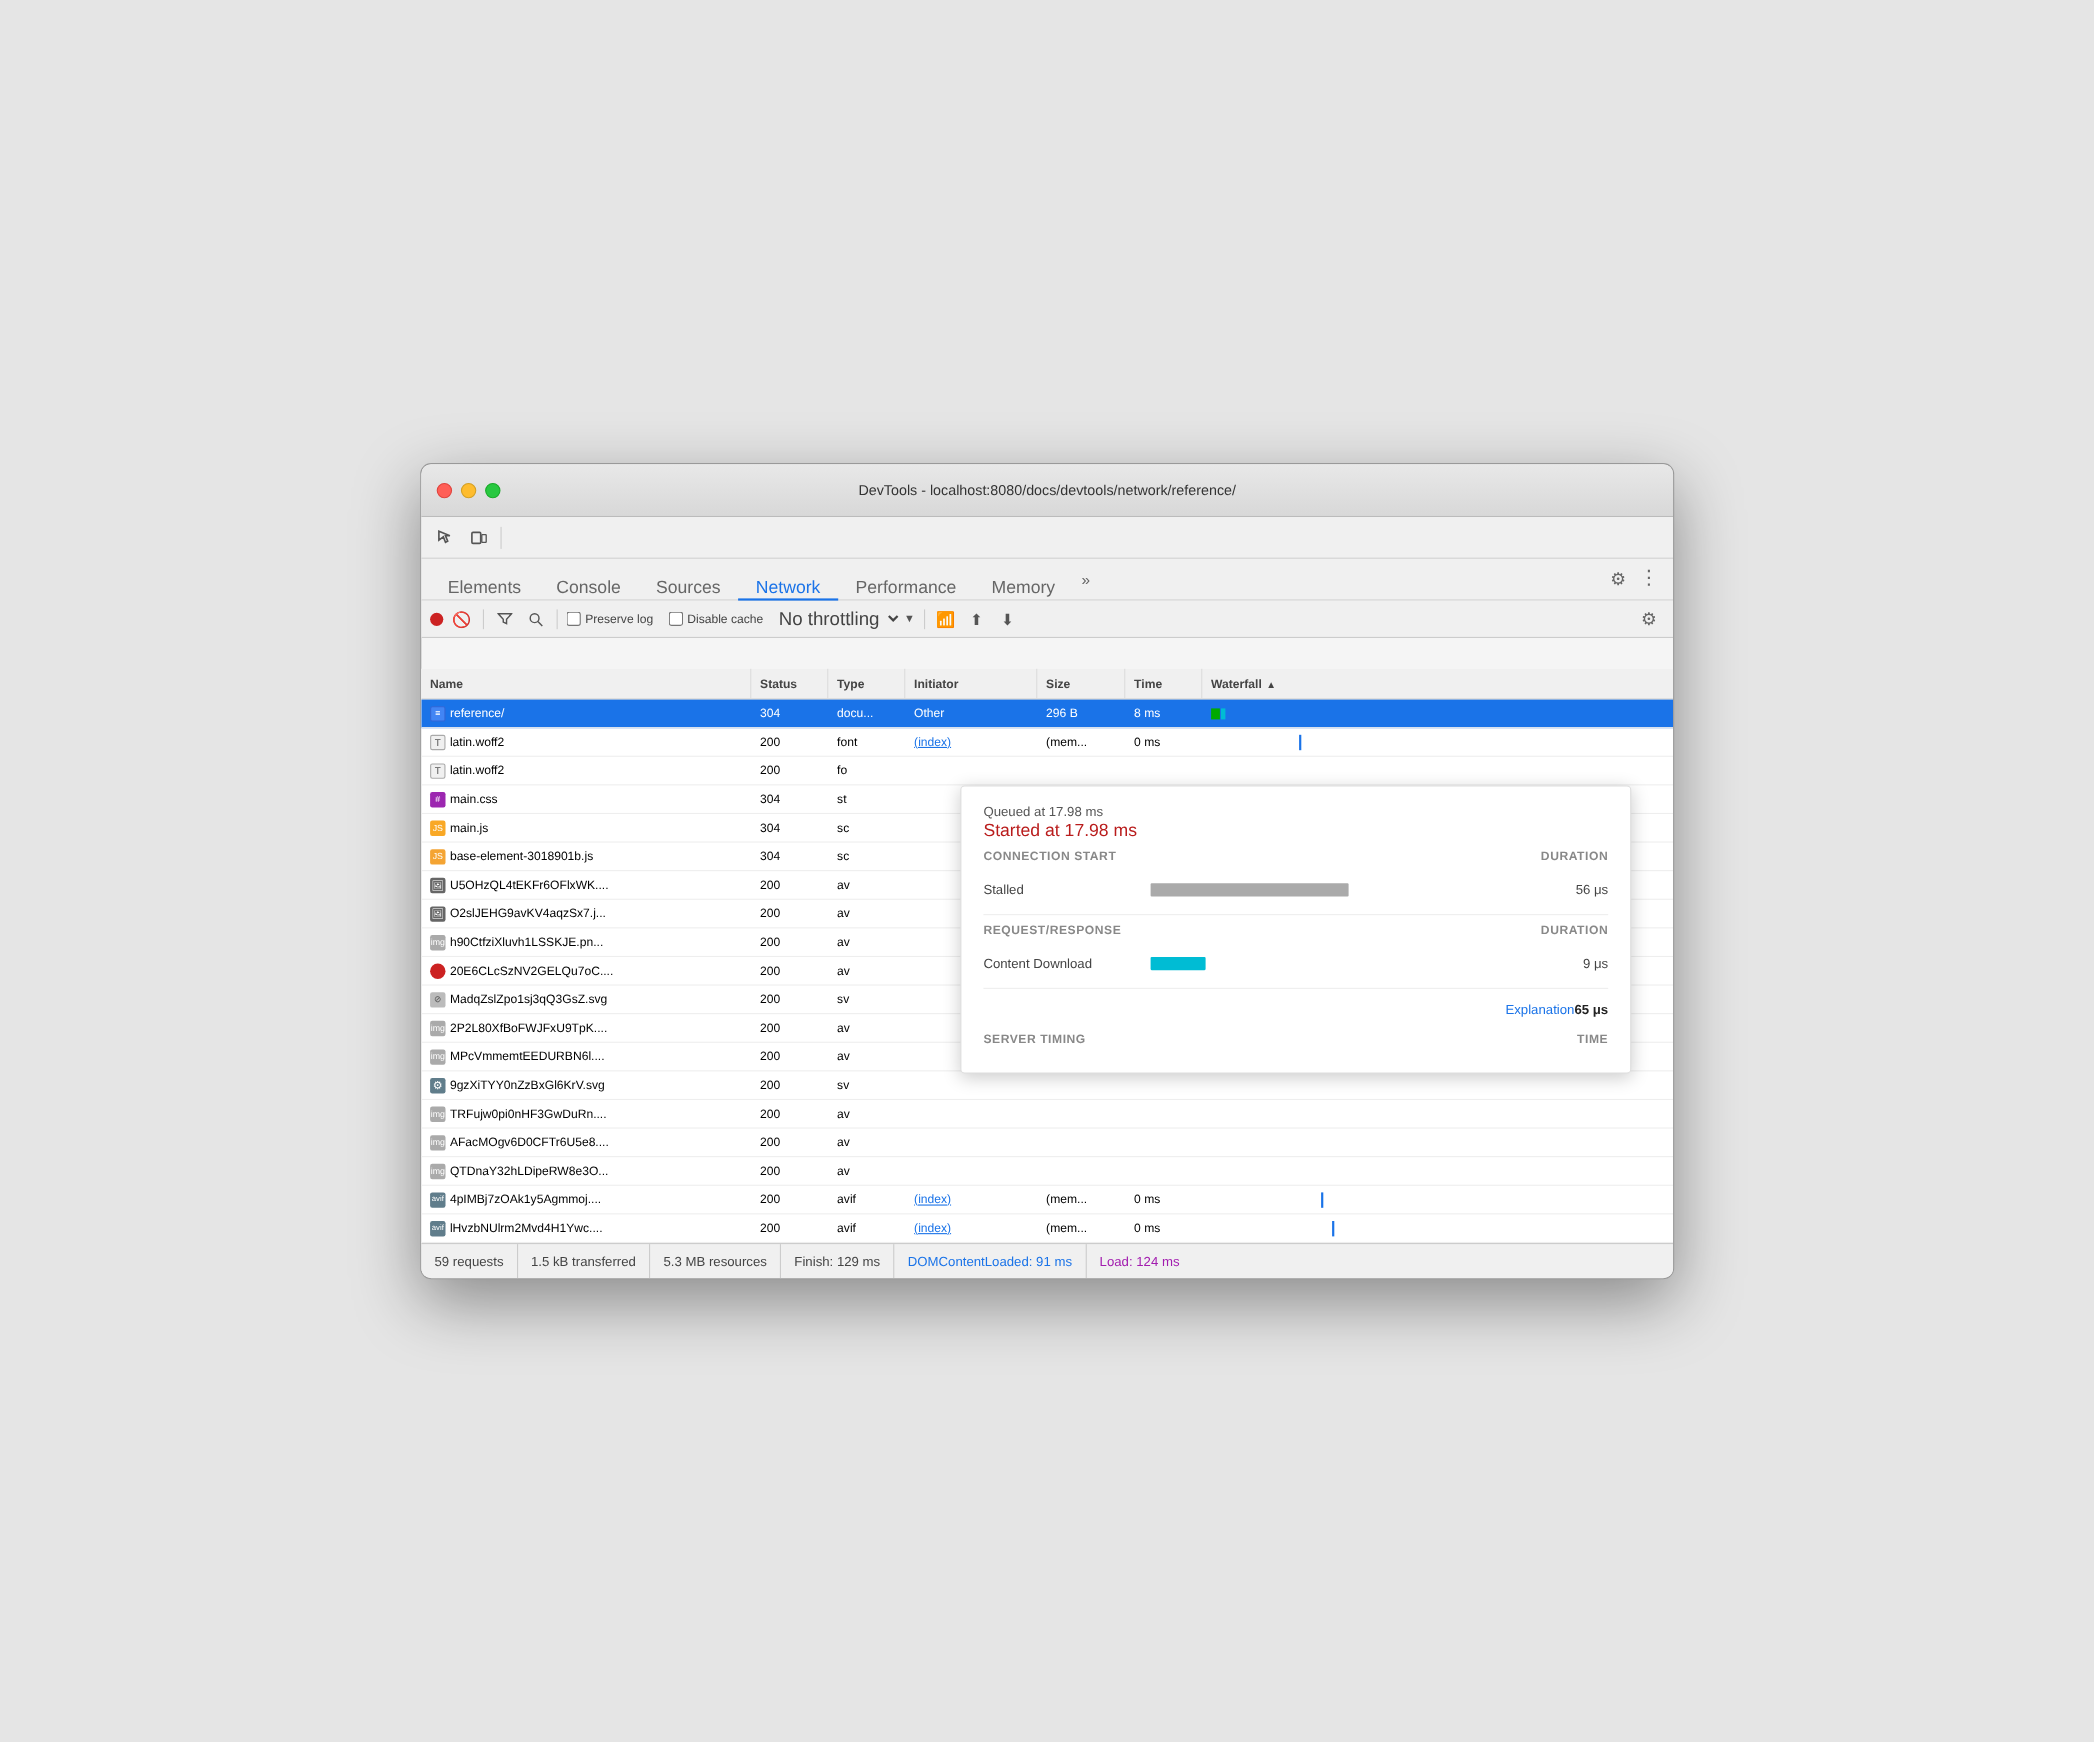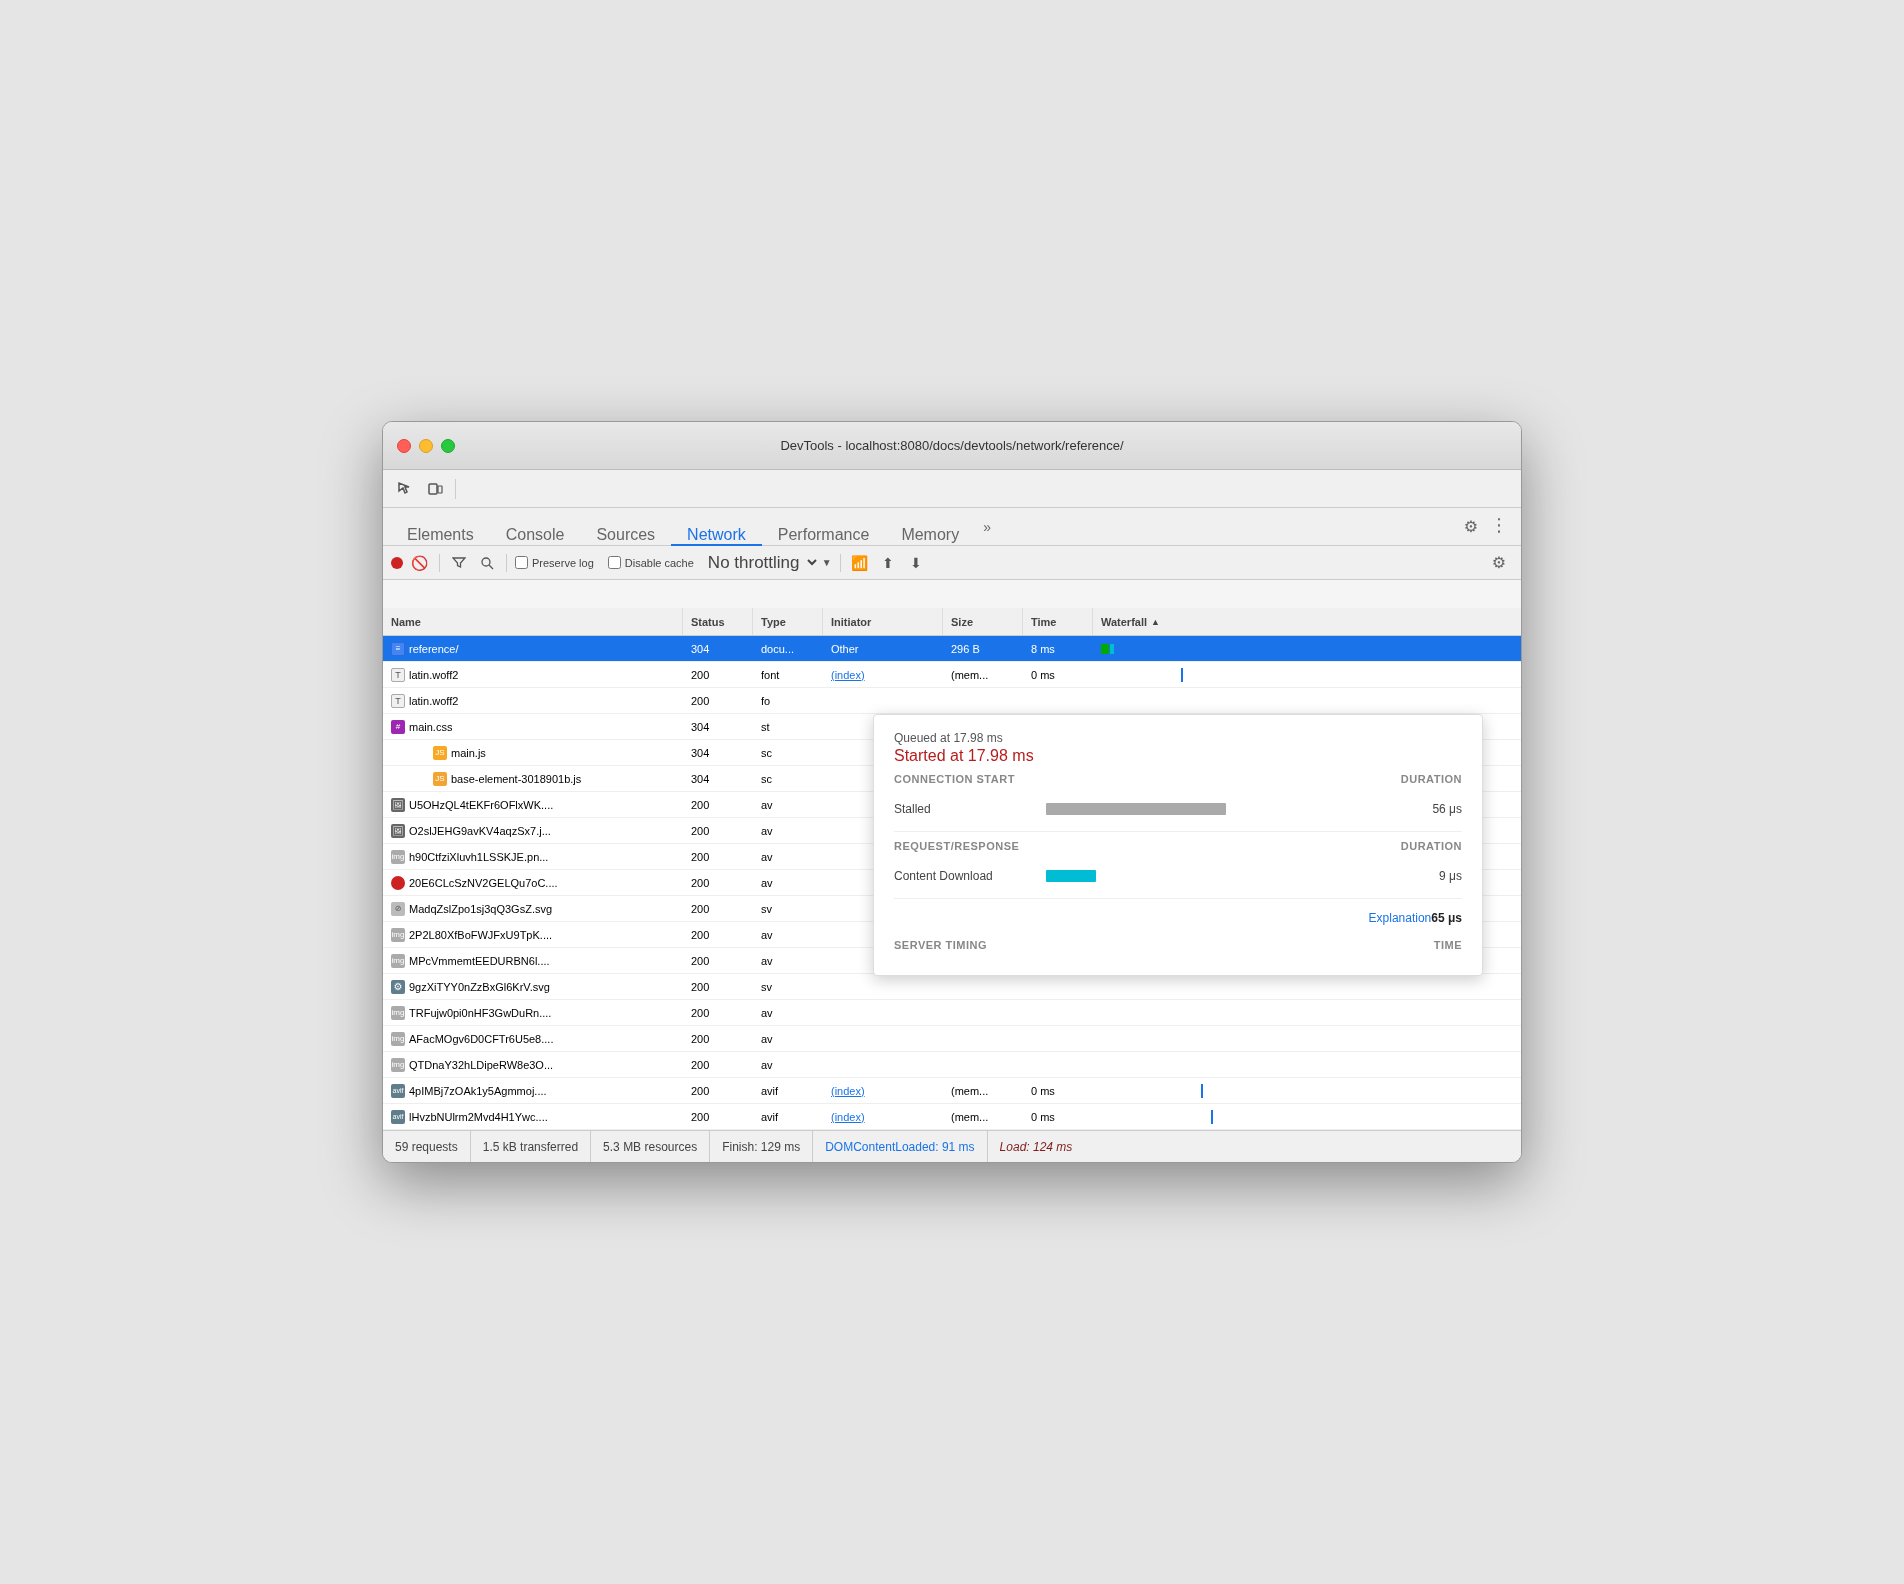--- a/index.html
+++ b/index.html
@@ -236,21 +236,21 @@
       flex-shrink: 0;
       display: inline-flex;
       align-items: center;
       justify-content: center;
       font-size: 10px;
       border-radius: 2px;
     }
     .icon-doc { background: #4285f4; color: white; font-size: 8px; border: 1px solid #3367d6; }
     .icon-font { background: #f0f0f0; border: 1px solid #aaa; color: #666; font-size: 8px; }
     .icon-css { background: #9c27b0; color: white; font-size: 8px; }
-    .icon-js { background: #f9a825; color: white; font-size: 8px; margin-left: 42px; }
+    .icon-js { background: #f9a825; color: white; font-size: 8px; }
     .icon-img { background: #666; color: white; font-size: 8px; }
     .icon-svg { background: #ff7043; color: white; font-size: 8px; }
     .icon-avif { background: #607d8b; color: white; font-size: 8px; }
     .waterfall-bar {
       height: 10px;
       display: flex;
       align-items: center;
       gap: 1px;
     }
     .wb-green { background: #0a0; width: 8px; height: 10px; }
@@ -385,21 +385,21 @@
     .status-item {
       padding: 0 12px;
       border-right: 1px solid #ccc;
       height: 100%;
       display: flex;
       align-items: center;
     }
     .status-item:first-child { padding-left: 0; }
     .status-item:last-child { border-right: none; }
     .status-dom { color: #1a73e8; font-weight: 500; }
-    .status-load { color: #7f1d1d; font-weight: 500; font-style: italic; }
+    .status-load { color: #a21caf; font-weight: 500; }
     
     .wifi-icon { font-size: 14px; }
     .upload-icon { font-size: 14px; }
     .download-icon { font-size: 14px; }
   </style>
 </head>
 <body>
 
 <div class="window">
 

